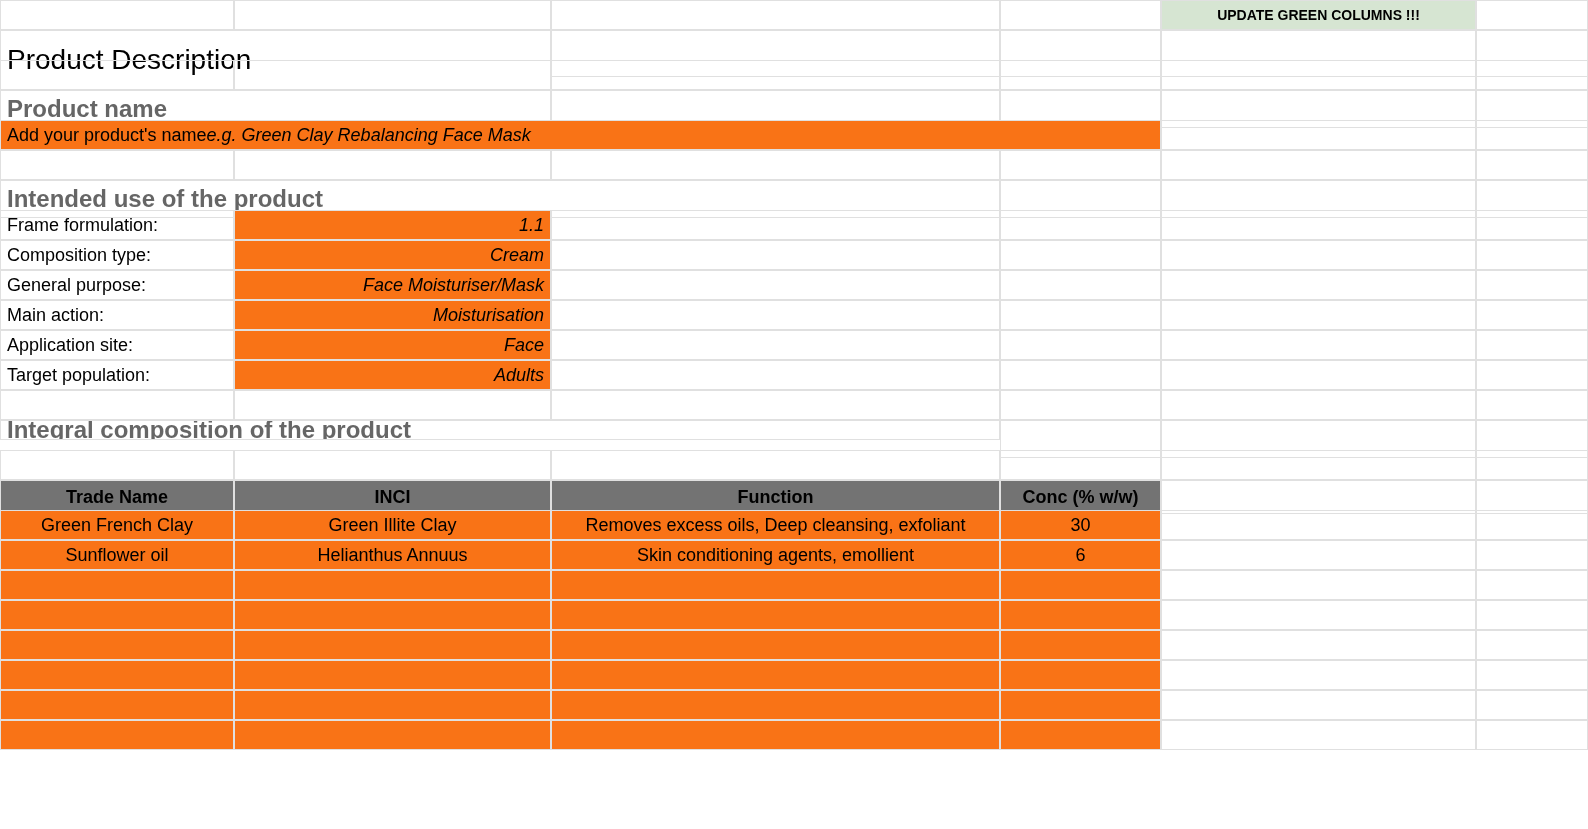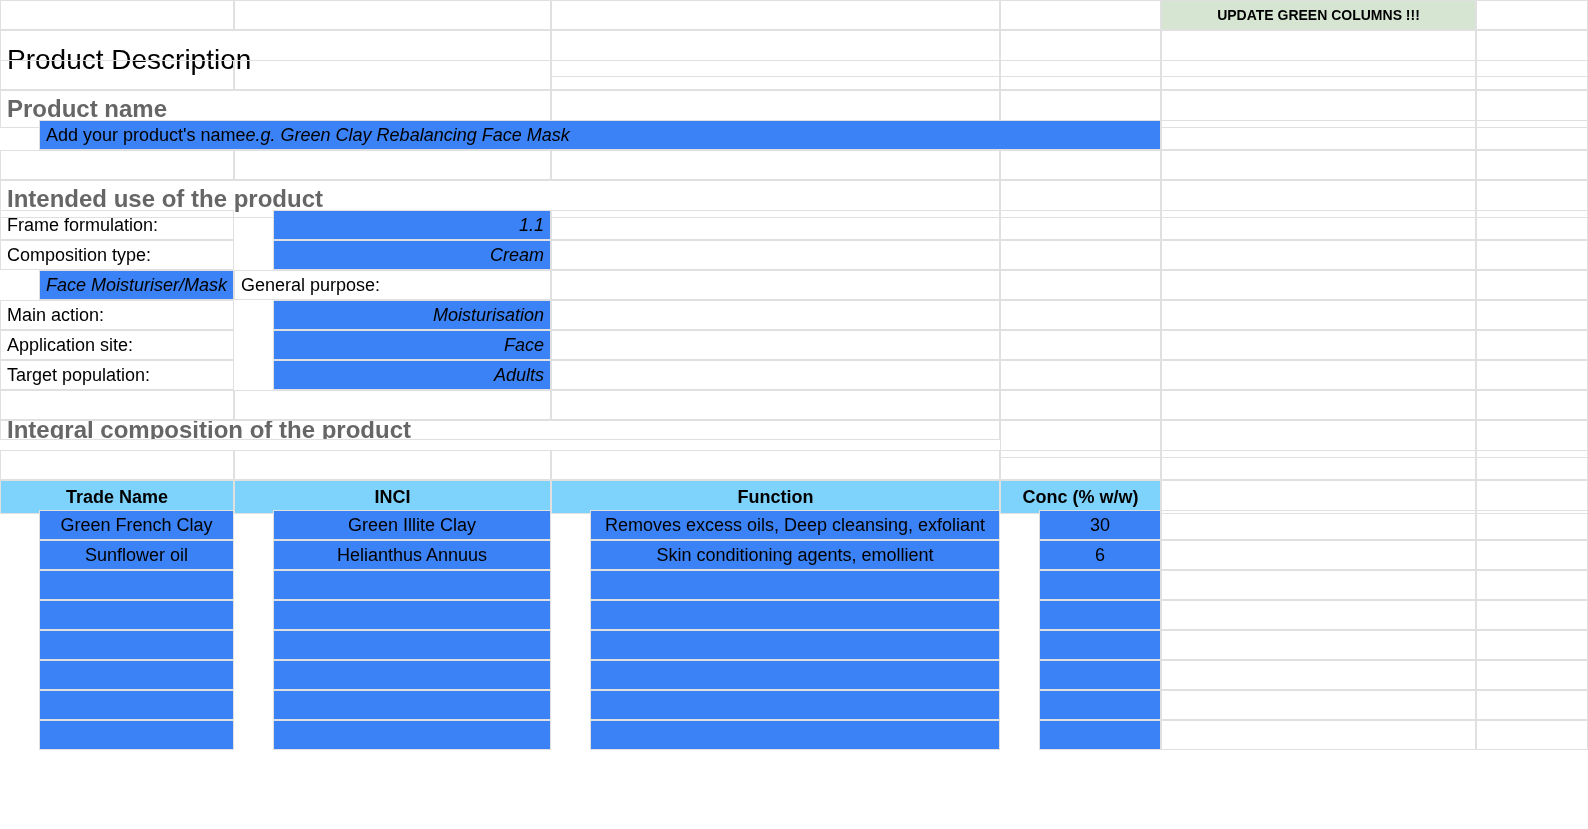--- a/index.html
+++ b/index.html
@@ -29,25 +29,24 @@
       color: #000;
       overflow: hidden;
       white-space: nowrap;
     }
     .section-header {
       font-size: 24px;
       font-weight: bold;
       color: #666;
     }
     .green-bg {
-      background-color: #3b82f6;
-      margin-left: 39px;
+      background-color: #f97316;
     }
     .gray-bg {
-      background-color: #7dd3fc;
+      background-color: #737373;
     }
     .italic {
       font-style: italic;
     }
     .right {
       justify-content: flex-end;
     }
     .center {
       justify-content: center;
     }
@@ -123,22 +122,22 @@
   <div class="cell"></div>
   <div class="cell"></div>
 
   <div class="cell">Composition type:</div>
   <div class="cell green-bg italic right">Cream</div>
   <div class="cell"></div>
   <div class="cell"></div>
   <div class="cell"></div>
   <div class="cell"></div>
 
+  <div class="cell">General purpose:</div>
   <div class="cell green-bg italic right">Face Moisturiser/Mask</div>
-  <div class="cell">General purpose:</div>
   <div class="cell"></div>
   <div class="cell"></div>
   <div class="cell"></div>
   <div class="cell"></div>
 
   <div class="cell">Main action:</div>
   <div class="cell green-bg italic right">Moisturisation</div>
   <div class="cell"></div>
   <div class="cell"></div>
   <div class="cell"></div>

